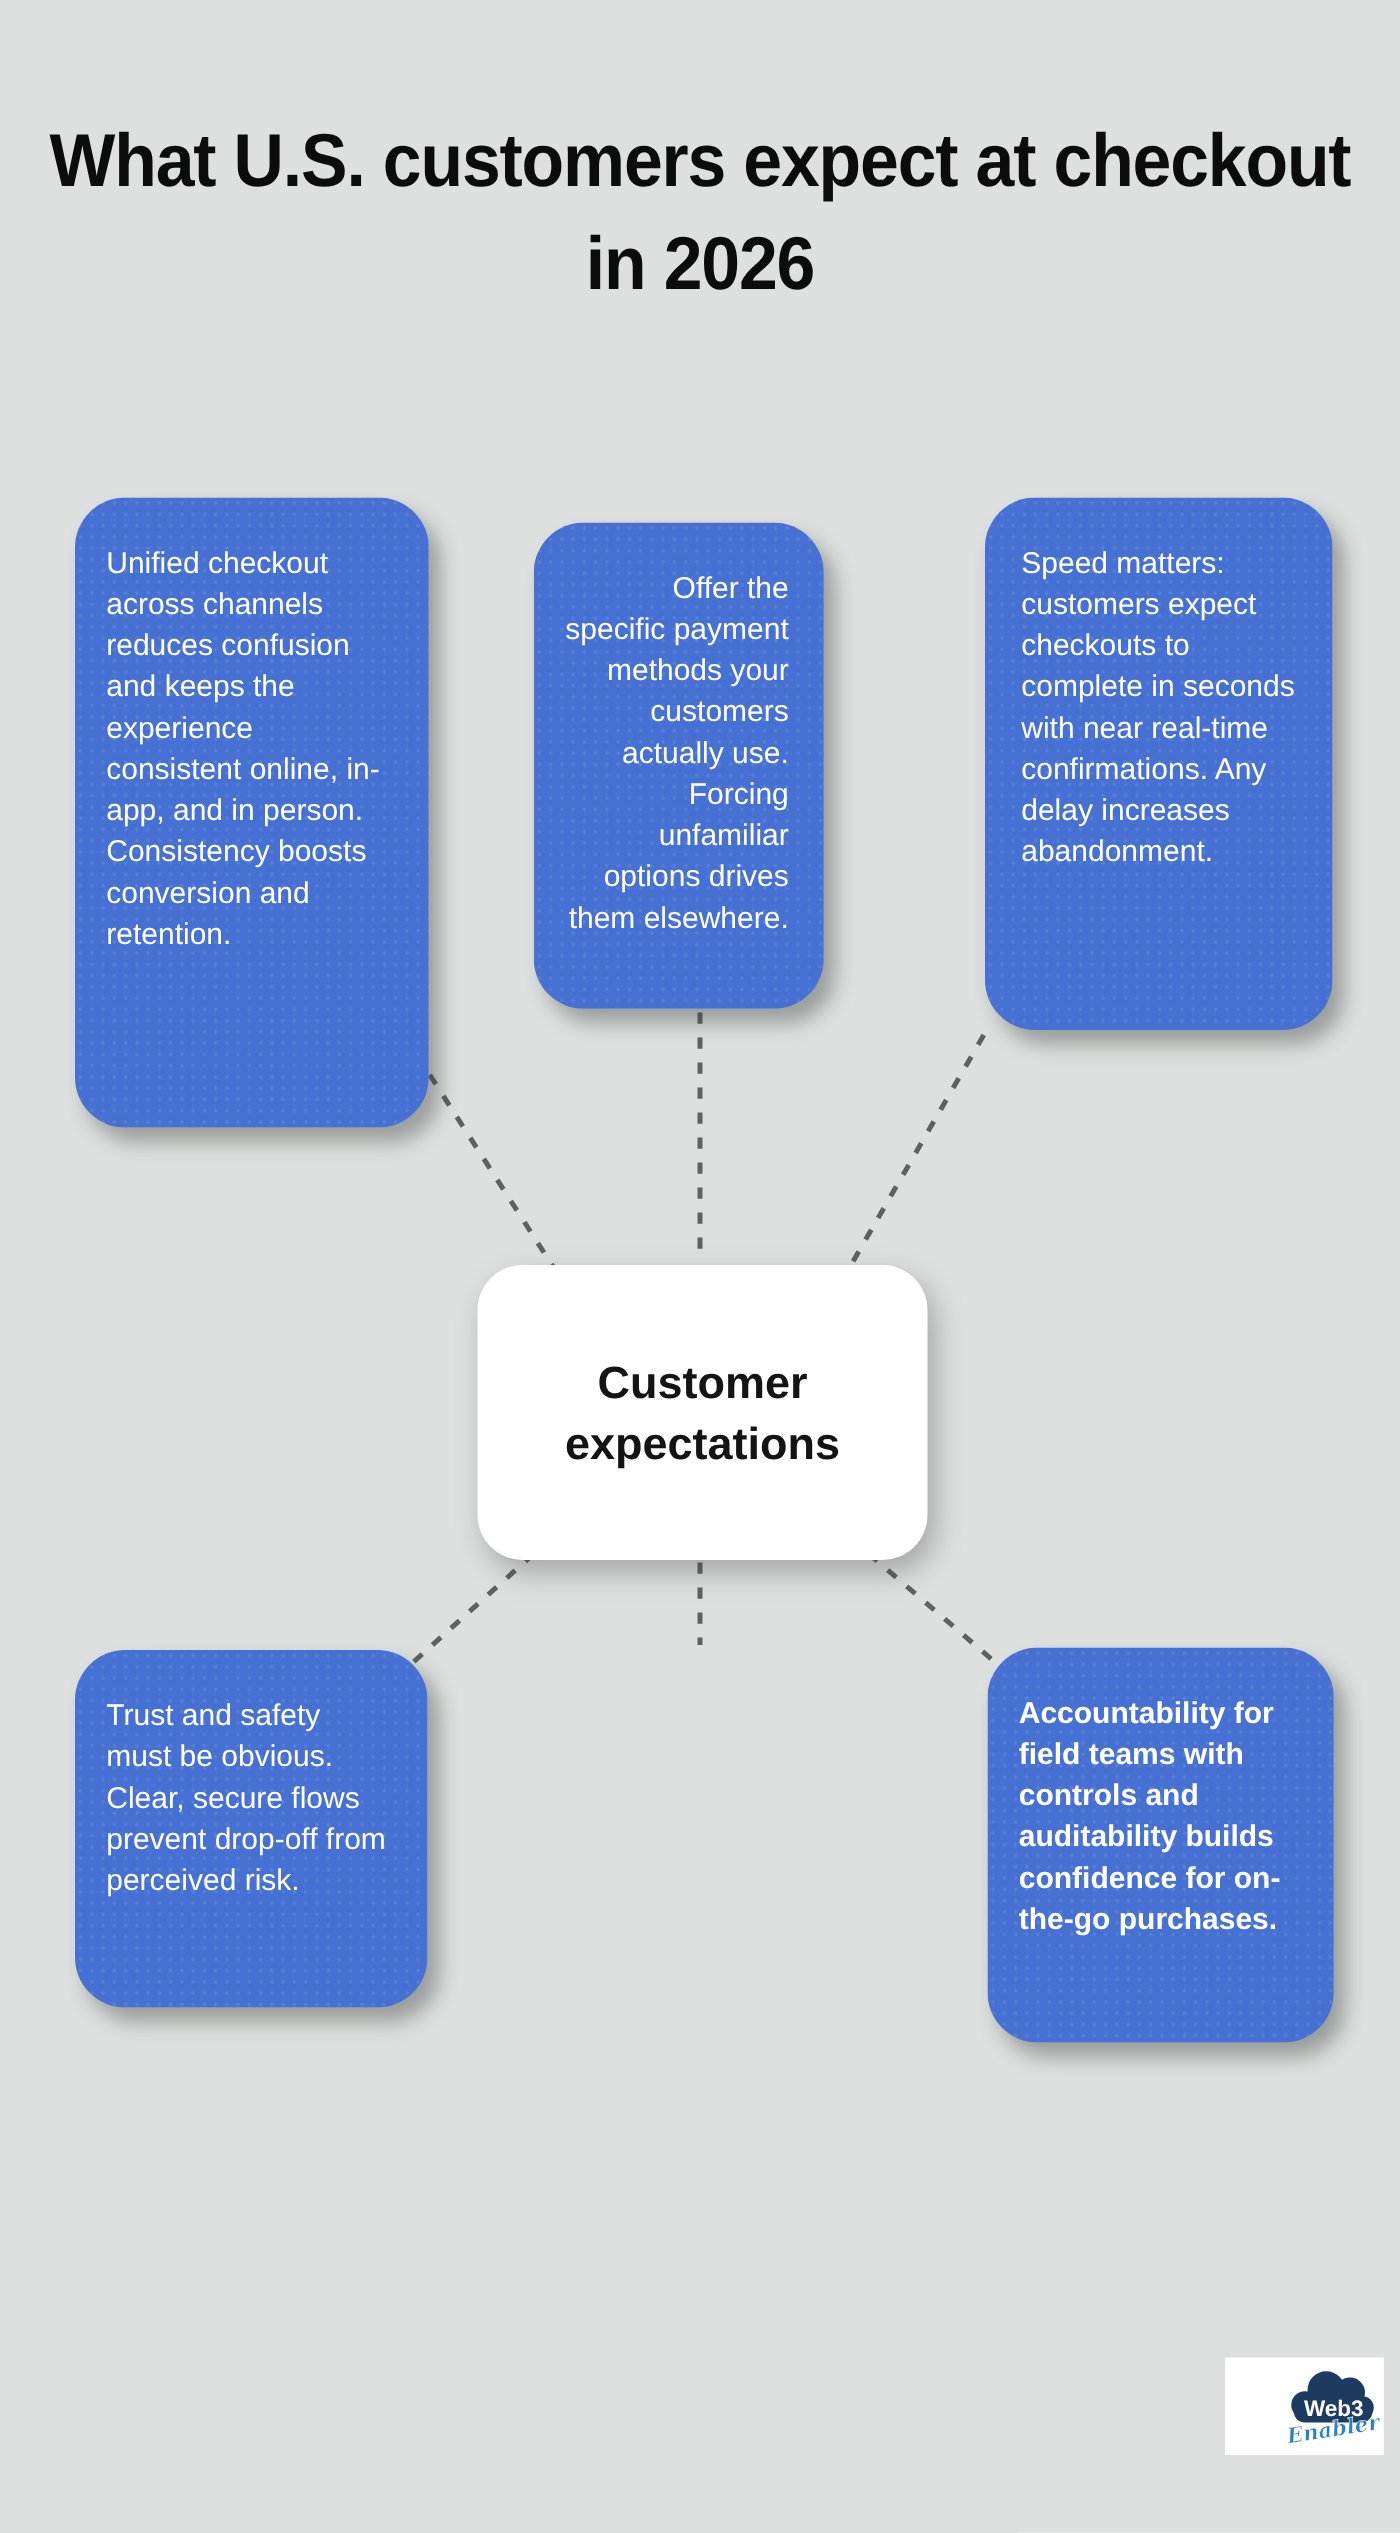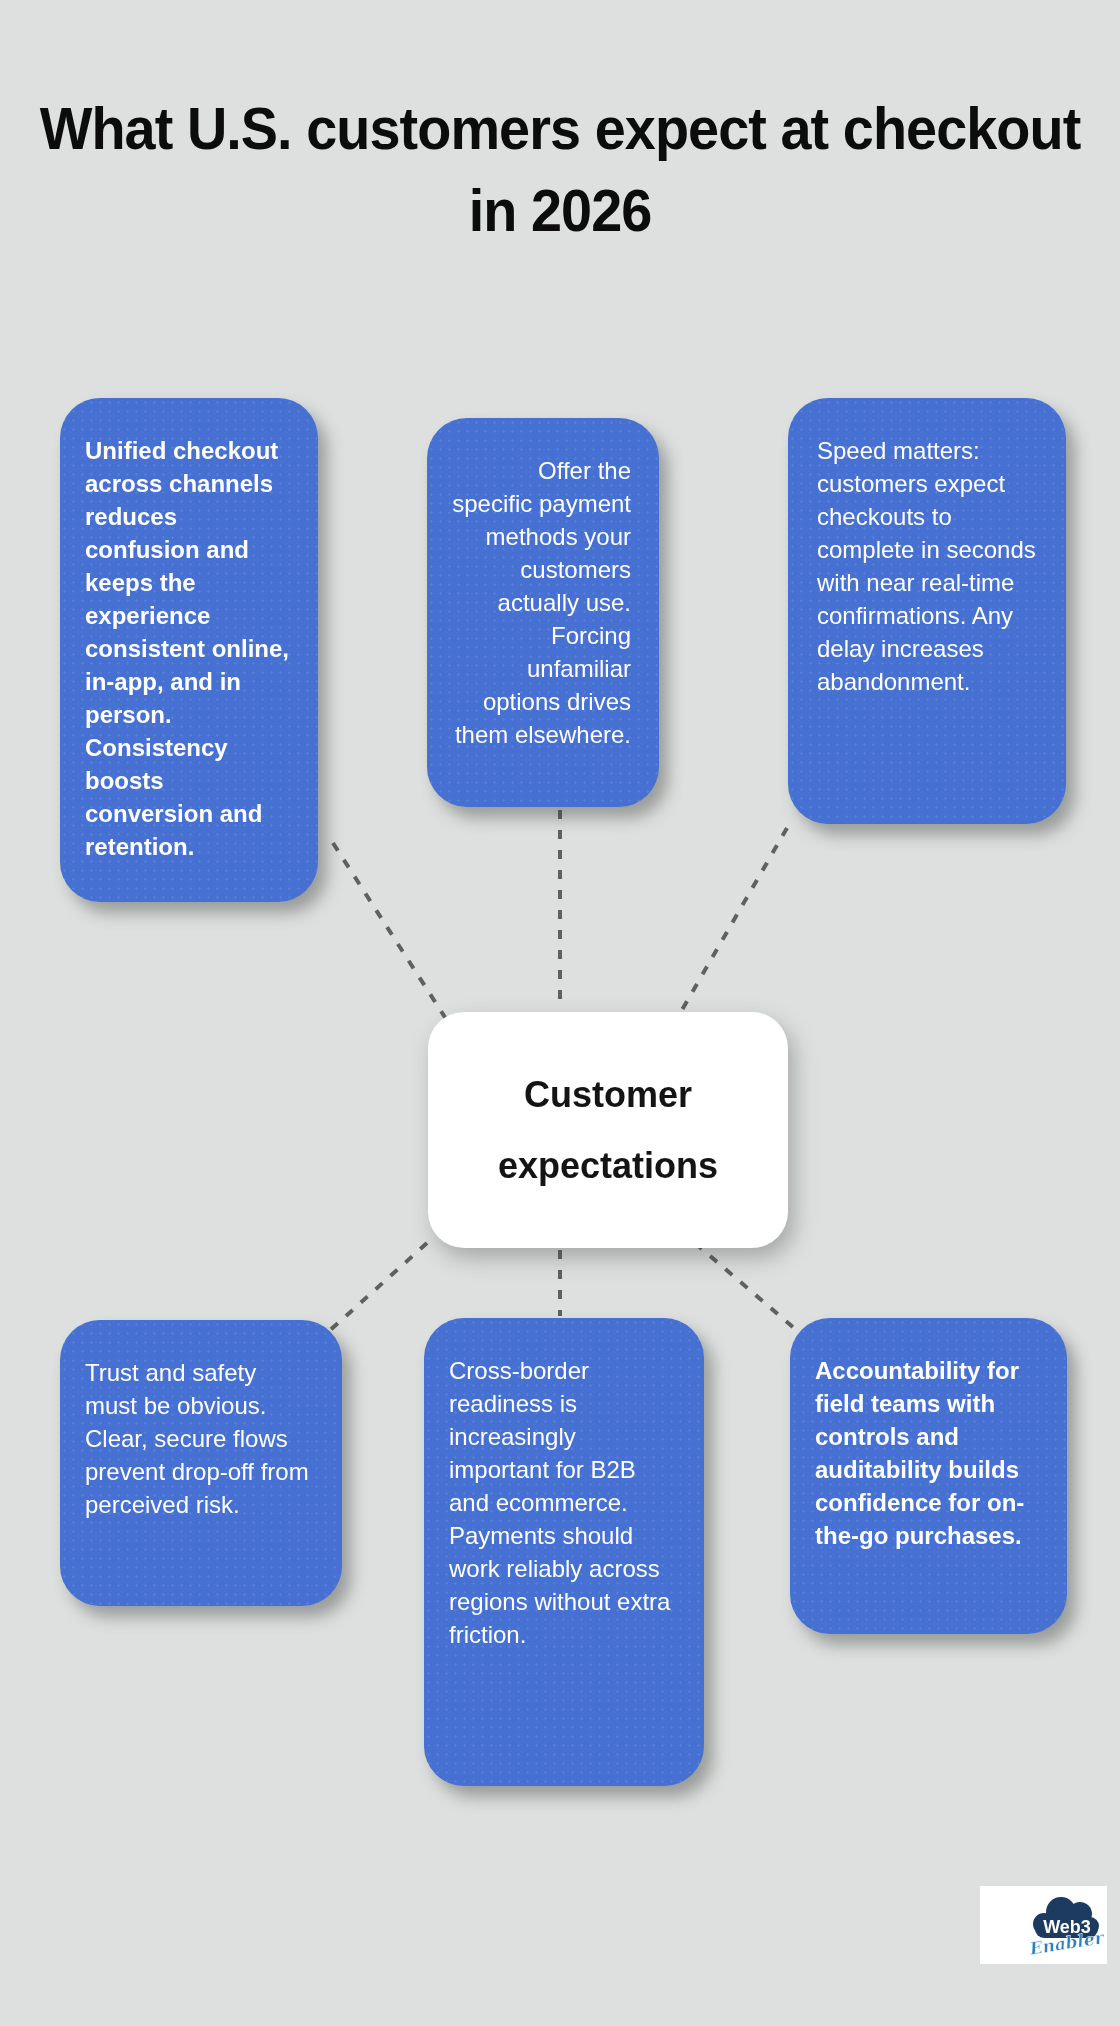--- a/index.html
+++ b/index.html
@@ -42,37 +42,37 @@
     background-image:radial-gradient(rgba(255,255,255,0.09) 1.2px, transparent 1.2px);
     background-size:9px 9px;
     border-radius:40px;
     color:var(--card-text);
     font-size:24px;
     line-height:33px;
     padding:36px 28px 30px 25px;
     box-sizing:border-box;
     box-shadow:9px 11px 16px rgba(60,64,62,0.42);
   }
-  .card-1{left:60px;  top:398px;  width:258px; height:504px;font-weight:bold;}
+  .card-1{left:60px;  top:398px;  width:283px; height:504px;}
   .card-2{left:427px; top:418px;  width:232px; height:389px;text-align:right;}
   .card-3{left:788px; top:398px;  width:278px; height:426px;padding-left:29px;}
   .card-4{left:60px;  top:1320px; width:282px; height:286px;}
   .card-5{left:424px; top:1318px; width:280px; height:468px;}
   .card-6{left:790px; top:1318px; width:277px; height:316px;font-weight:bold;}
   .center-node{
     position:absolute;
     left:382px;top:1012px;width:360px;height:236px;
     background:var(--center-bg);
     border-radius:36px;
     box-shadow:6px 10px 22px rgba(60,64,62,0.35);
     display:flex;align-items:center;justify-content:center;
     text-align:center;
-    font-size:36px;line-height:71px;font-weight:bold;
+    font-size:36px;line-height:49px;font-weight:bold;
     color:var(--center-text);
-    padding:0 42px;box-sizing:border-box;margin-left:46px;
+    padding:0 42px;box-sizing:border-box;
   }
   .brand-logo{
     position:absolute;
     left:980px;top:1886px;width:80px;height:78px;
     background:#ffffff;
     padding-left:47px;
   }
   .brand-logo svg{display:block;width:80px;height:78px;}
 </style>
 </head>
@@ -106,23 +106,20 @@
   </div>
 
   <div class="center-node">
     <span>Customer expectations</span>
   </div>
 
   <div class="card card-4">
     <span>Trust and safety must be obvious. Clear, secure flows prevent drop-off from perceived risk.</span>
   </div>
 
-  <div class="card card-5">
-    <span>Cross-border readiness is increasingly important for B2B and ecommerce. Payments should work reliably across regions without extra friction.</span>
-  </div>
 
   <div class="card card-6">
     <span>Accountability for field teams with controls and auditability builds confidence for on-the-go purchases.</span>
   </div>
 
   <div class="brand-logo">
     <svg viewBox="0 0 80 78">
       <g fill="#1d3b60">
         <circle cx="34" cy="26" r="15"></circle>
         <circle cx="53" cy="28" r="12"></circle>

